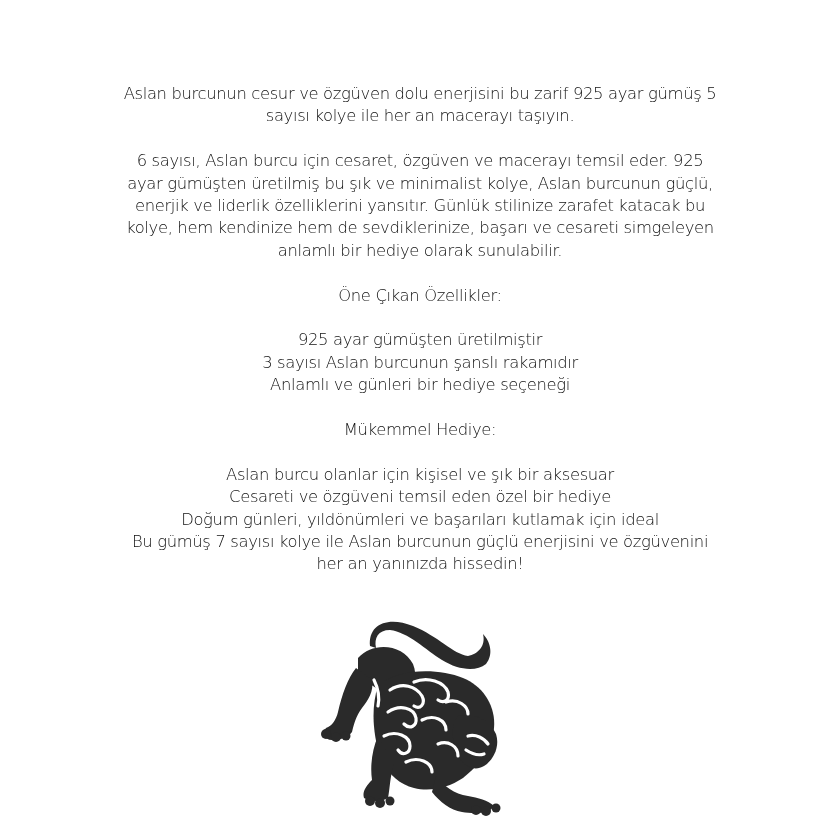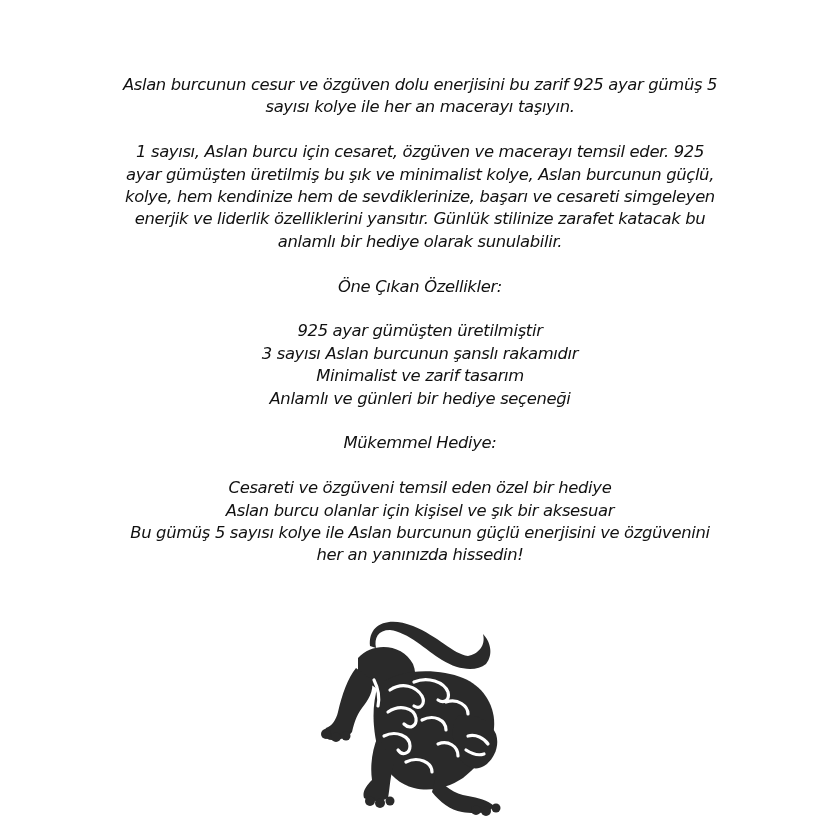--- a/index.html
+++ b/index.html
@@ -1,54 +1,54 @@
 <!DOCTYPE html>
 <html><head>
   <meta charset="utf-8">
   <style>
     html, body { margin: 0; padding: 0; background: #ffffff; }
     body { width: 840px; height: 840px; position: relative; overflow: hidden; }
     .content {
-      position: absolute; left: 60px; top: 74px; width: 720px;
-      font-family: "DejaVu Sans", sans-serif; font-style: italic;
+      position: absolute; left: 60px; top: 83px; width: 720px;
+      font-family: "DejaVu Sans", sans-serif; 
       font-size: 16.4px; line-height: 22.4px; color: #111111;
       text-align: center; letter-spacing: -0.35px; font-weight: 300;
     }
     .line { display: block; white-space: nowrap; }
     .gap { display: block; height: 22.4px; }
     .lion { position: absolute; left: 318px; top: 616px; width: 196px; height: 200px; }
   </style>
 </head>
 <body>
 
 <div class="content">
   <span class="line">Aslan burcunun cesur ve özgüven dolu enerjisini bu zarif 925 ayar gümüş 5</span>
   <span class="line">sayısı kolye ile her an macerayı taşıyın.</span>
   <span class="gap"></span>
 
-  <span class="line">1 sayısı, Aslan burcu için cesaret, özgüven ve macerayı temsil eder. 925</span>
+  <span class="line">6 sayısı, Aslan burcu için cesaret, özgüven ve macerayı temsil eder. 925</span>
   <span class="line">ayar gümüşten üretilmiş bu şık ve minimalist kolye, Aslan burcunun güçlü,</span>
+  <span class="line">enerjik ve liderlik özelliklerini yansıtır. Günlük stilinize zarafet katacak bu</span>
   <span class="line">kolye, hem kendinize hem de sevdiklerinize, başarı ve cesareti simgeleyen</span>
-  <span class="line">enerjik ve liderlik özelliklerini yansıtır. Günlük stilinize zarafet katacak bu</span>
   <span class="line">anlamlı bir hediye olarak sunulabilir.</span>
   <span class="gap"></span>
 
   <span class="line">Öne Çıkan Özellikler:</span>
   <span class="gap"></span>
   <span class="line">925 ayar gümüşten üretilmiştir</span>
   <span class="line">3 sayısı Aslan burcunun şanslı rakamıdır</span>
-  <span class="line">Minimalist ve zarif tasarım</span>
   <span class="line">Anlamlı ve günleri bir hediye seçeneği</span>
   <span class="gap"></span>
 
   <span class="line">Mükemmel Hediye:</span>
   <span class="gap"></span>
+  <span class="line">Aslan burcu olanlar için kişisel ve şık bir aksesuar</span>
   <span class="line">Cesareti ve özgüveni temsil eden özel bir hediye</span>
-  <span class="line">Aslan burcu olanlar için kişisel ve şık bir aksesuar</span>
-  <span class="line">Bu gümüş 5 sayısı kolye ile Aslan burcunun güçlü enerjisini ve özgüvenini</span>
+  <span class="line">Doğum günleri, yıldönümleri ve başarıları kutlamak için ideal</span>
+  <span class="line">Bu gümüş 7 sayısı kolye ile Aslan burcunun güçlü enerjisini ve özgüvenini</span>
   <span class="line">her an yanınızda hissedin!</span>
 </div>
 
 <svg class="lion" viewBox="0 0 196 200" xmlns="http://www.w3.org/2000/svg">
   <g fill="#2a2a2a">
 
     <path d="M52 30 C50 8 70 0 95 10 C120 20 135 38 150 40 C160 38 168 30 165 18 C172 25 176 38 168 48 C158 56 140 54 124 44 C108 34 90 16 72 14 C60 14 56 22 58 32 Z"></path>
 
     <path d="M40 42 C55 25 85 28 95 48 C100 60 96 72 88 80 L70 84 C62 74 52 66 40 64 Z"></path>
 

